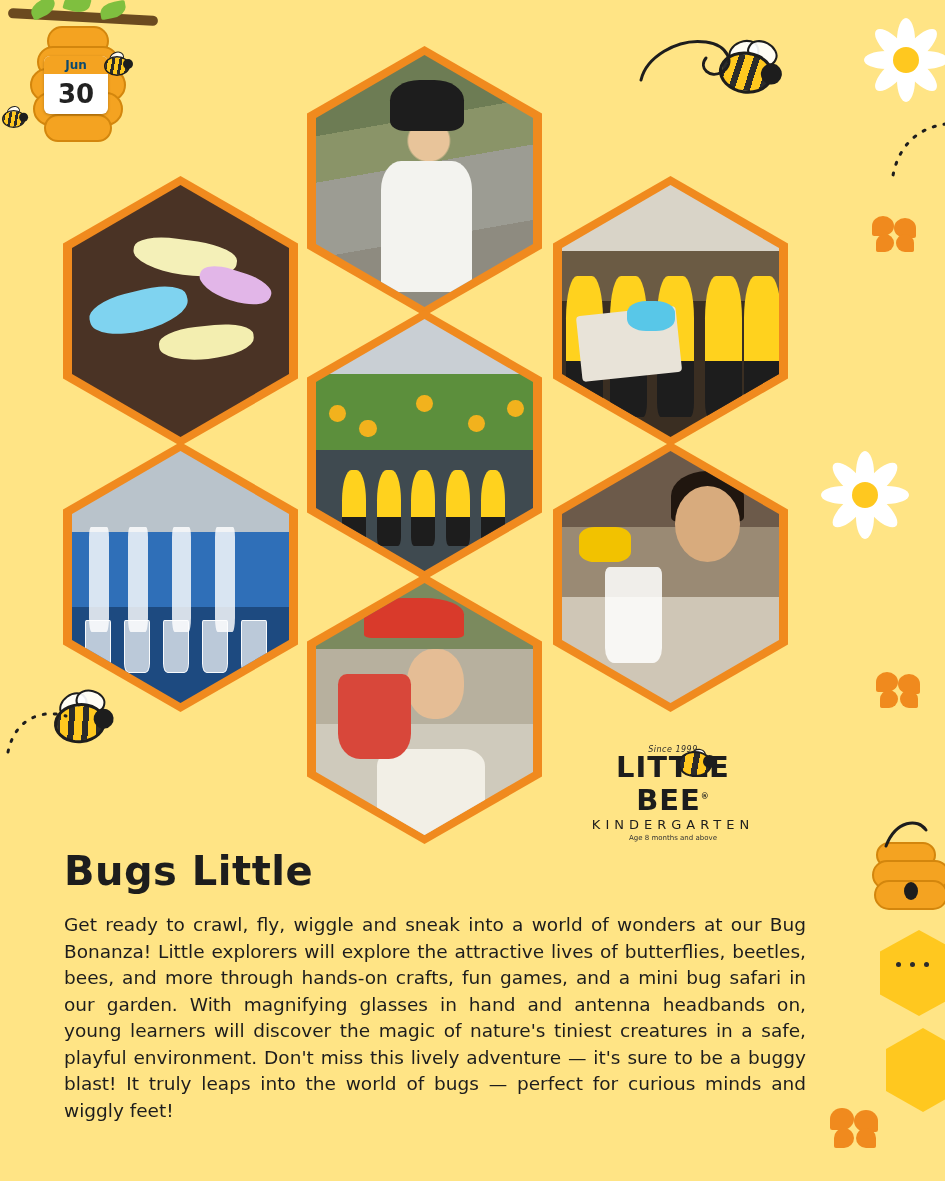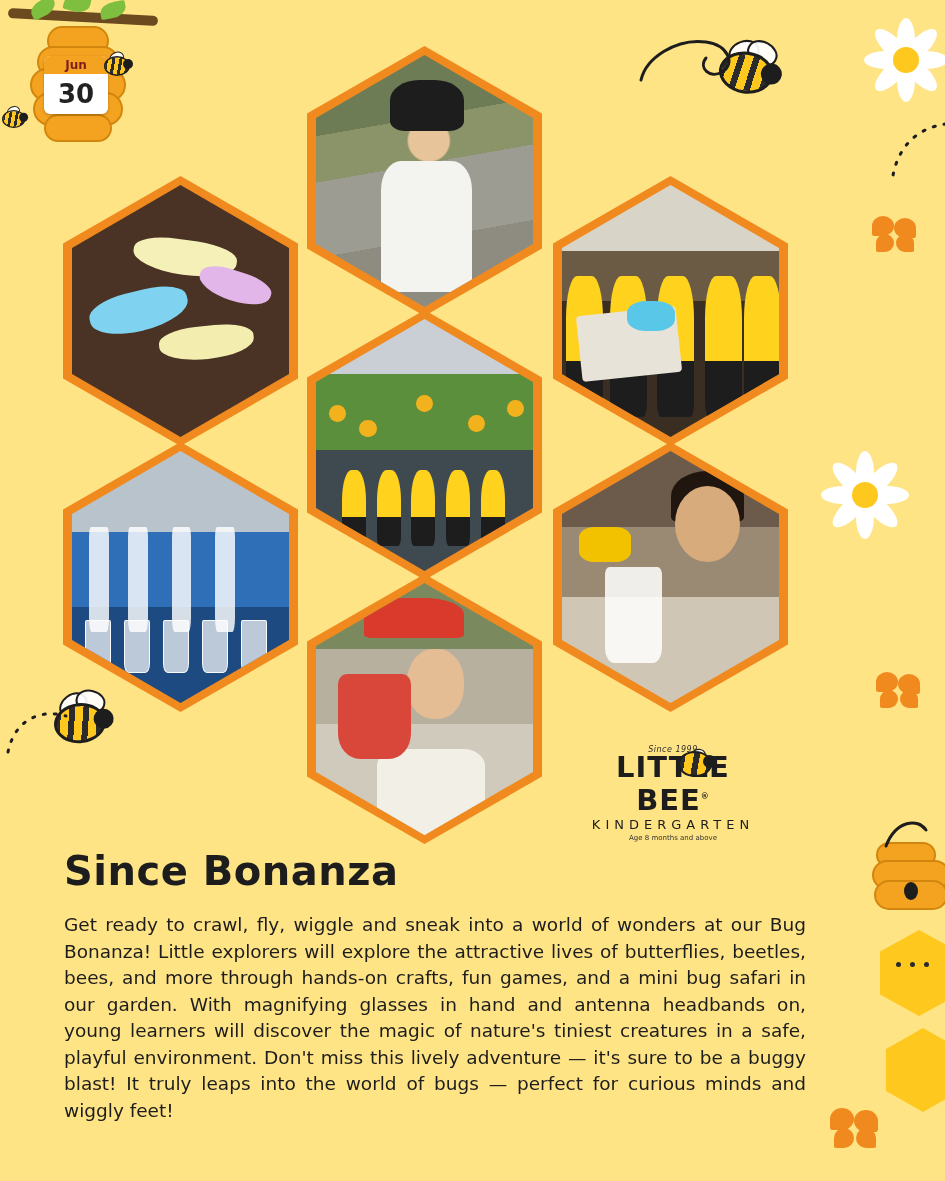--- a/index.html
+++ b/index.html
@@ -34,21 +34,21 @@
   .hive-row {
     position: absolute; left: 50%; transform: translateX(-50%);
     background: #F4A321; border: 2px solid #D3860D; border-radius: 40px;
   }
   .cal {
     position: absolute; left: 36px; top: 56px; width: 64px; height: 58px;
     background: #ffffff; border-radius: 6px; box-shadow: 0 1px 3px rgba(0,0,0,.25);
     overflow: hidden; text-align: center;
   }
   .cal .m {
-    background: #F4A321; color: #7f1d1d; font-size: 12px; font-weight: bold;
+    background: #F4A321; color: #0c4a6e; font-size: 12px; font-weight: bold;
     line-height: 18px; height: 18px; font-family: "DejaVu Sans", sans-serif;
   }
   .cal .d {
     color: #222; font-size: 26px; font-weight: bold; line-height: 40px;
     font-family: "DejaVu Sans", sans-serif;
   }
 
   
   .bee { position: absolute; }
   .bee .body {
@@ -463,14 +463,14 @@
   </div>
   <div class="kg">KINDERGARTEN</div>
   <div class="age">Age 8 months and above</div>
   <div class="logo-bee bee">
     <div class="wing" style="left:4px;top:-6px;transform:rotate(-28deg) scale(.6);"></div>
     <div class="body" style="left:0;top:0;width:30px;height:22px;border-width:2px;"></div>
     <div class="head" style="left:25px;top:4px;width:13px;height:13px;"></div>
   </div>
 </div>
 
-<div class="title">Since Bonanza</div>
+<div class="title">Bugs Little</div>
 <div class="body-copy">Get ready to crawl, fly, wiggle and sneak into a world of wonders at our Bug Bonanza! Little explorers will explore the attractive lives of butterflies, beetles, bees, and more through hands-on crafts, fun games, and a mini bug safari in our garden. With magnifying glasses in hand and antenna headbands on, young learners will discover the magic of nature's tiniest creatures in a safe, playful environment. Don't miss this lively adventure — it's sure to be a buggy blast! It truly leaps into the world of bugs — perfect for curious minds and wiggly feet!</div>
 
 </body></html>

